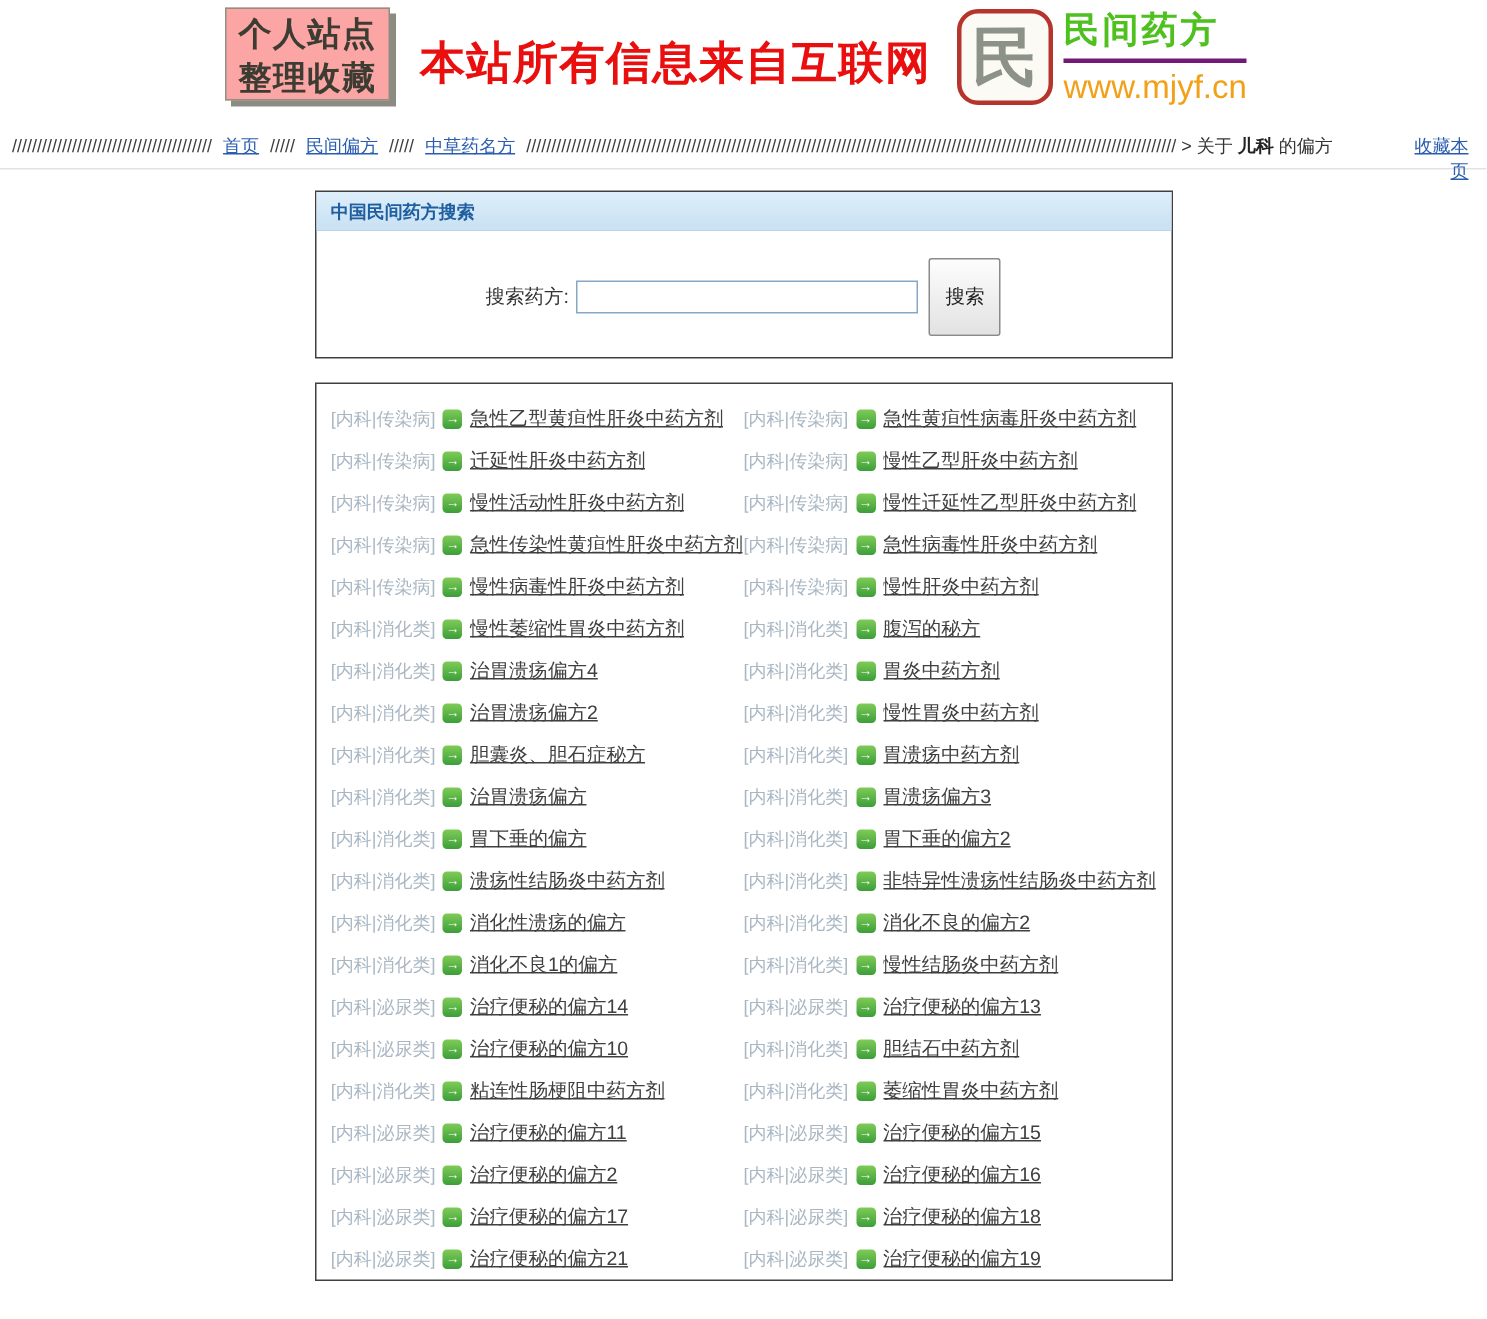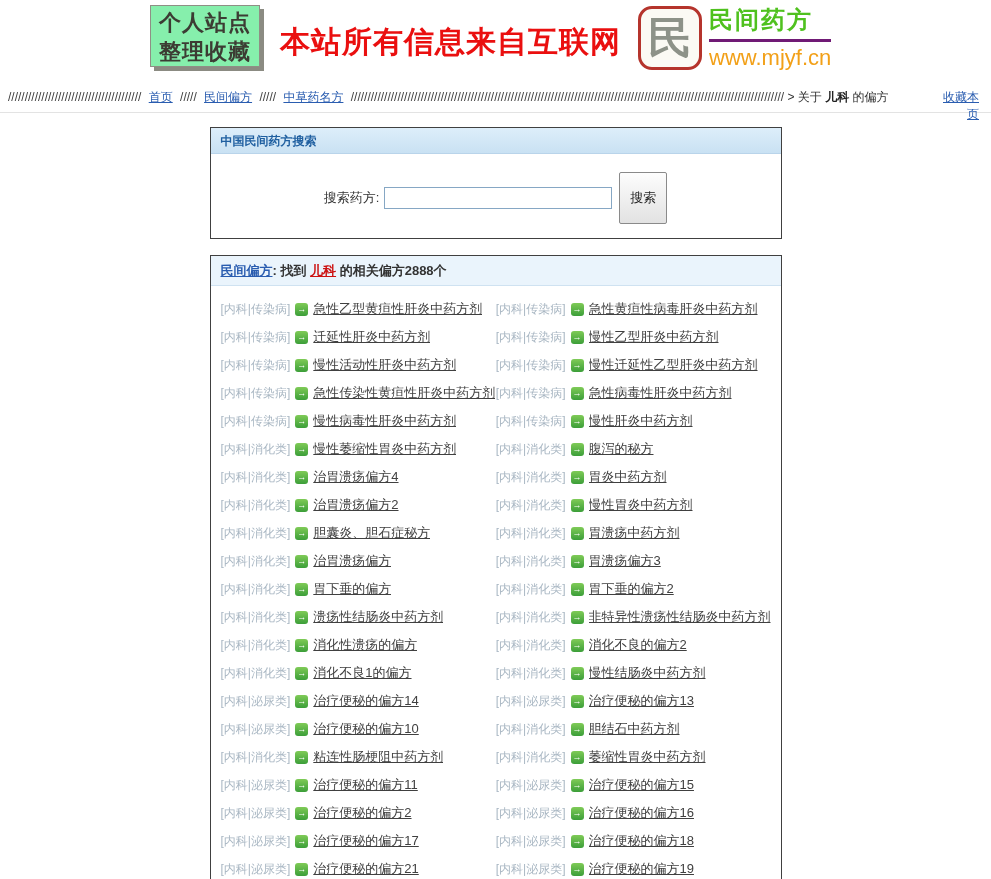--- a/index.html
+++ b/index.html
@@ -2,21 +2,21 @@
 <html><head>
 <meta charset="utf-8">
 <style>
   * { margin:0; padding:0; box-sizing:border-box; }
   html,body { width:991px; height:879px; background:#fff; overflow:hidden;
               font-family:"Liberation Sans", sans-serif; }
 
   
   header { position:relative; height:84px; background:#fff; }
   .badge { position:absolute; left:150px; top:5px; width:110px; height:62px;
-           background:#86efac; border:1px solid #8f8f85; box-shadow:4px 4px 0 #8b8b82;
+           background:#fca5a5; border:1px solid #8f8f85; box-shadow:4px 4px 0 #8b8b82;
            text-align:center; font-family:"Liberation Serif", serif; font-weight:bold;
            font-size:22px; line-height:29px; color:#3c3c33; letter-spacing:1px; padding-top:2px; }
   .banner { position:absolute; left:280px; top:22px; width:350px; 
             font-size:30px; font-weight:bold; color:#ea0f0f; letter-spacing:1px; }
   .logo { position:absolute; left:638px; top:4px; display:flex; align-items:center; cursor:pointer; }
   .logo-seal { width:64px; height:64px; border:3px solid #b5342c; border-radius:14px;
                background:#fbfaf4; color:#8d9288; font-size:44px; line-height:60px; text-align:center;
                font-family:"Liberation Serif", serif; font-weight:bold; }
   .logo-text { margin-left:7px; }
   .logo-title { color:#4fc11e; font-size:24px; font-weight:bold; letter-spacing:2px;
@@ -98,23 +98,20 @@
 <section class="box search-box">
   <div class="box-header">中国民间药方搜索</div>
   <div class="search-body">
     <div class="form-row">
       <label>搜索药方:</label><input value="" style=""><button>搜索</button>
     </div>
   </div>
 </section>
 
 <section class="box results-box">
-  <div class="box-header results-header">
-    <a>民间偏方</a><span>: 找到 </span><a class="kw">儿科</a><span> 的相关偏方2888个</span>
-  </div>
   <div class="list">
     <div class="col">
 
         <div class="row">
           <span class="tag">[内科|传染病]</span>
           <span class="bullet">→</span>
           <a class="title">急性乙型黄疸性肝炎中药方剂</a>
         </div>
 
         <div class="row">

